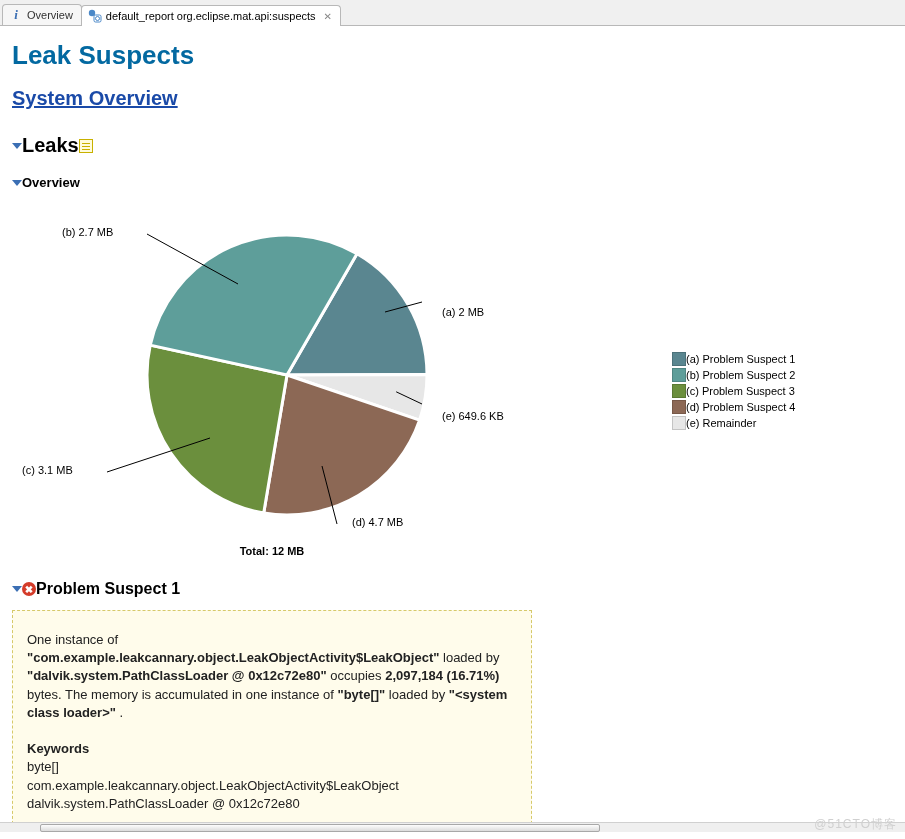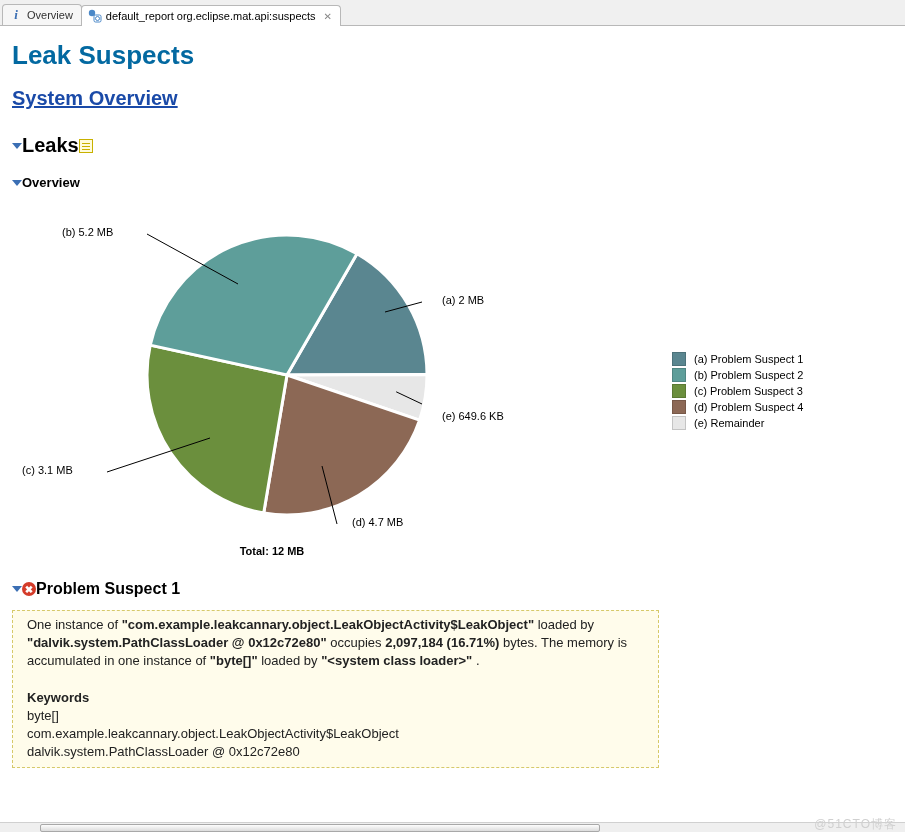--- a/index.html
+++ b/index.html
@@ -131,34 +131,34 @@
     text-align: center;
     font-size: 11px;
     font-weight: bold;
   }
   .legend {
     margin-top: 140px;
     margin-left: 140px;
     font-size: 11px;
   }
   .legend-row {
-    display:flex; align-items:center; gap:8px;
+    display:flex; align-items:center; 
     margin: 2px 0;
   }
   .swatch { width:14px; height:14px; border:1px solid rgba(0,0,0,0.15); }
   .problem-box {
     border: 1px dashed #d6c96a;
     background: #fffceb;
-    padding: 5px 14px;
+    padding: 20px 14px;
     font-family: Verdana, Arial, sans-serif;
     font-size: 13px;
     line-height: 1.4;
     color: #222;
     margin-top: 12px;
-    width: 647px;
+    width: 520px;
   }
   .problem-box b { font-weight: bold; }
   .scroll-area { height: 10px; background:#efefef; border-top:1px solid #d0d0d0; display:flex; align-items:center; }
   .hscroll-thumb { height:8px; width:560px; margin-left:40px; background:linear-gradient(#fdfdfd,#dcdcdc); border:1px solid #a8a8a8; border-radius:2px; }
   .watermark {
     position: fixed;
     right: 8px; bottom: 6px;
     color: #d0d0d0;
     font-size: 12px;
     letter-spacing: 1px;
@@ -218,25 +218,25 @@
           <path d="M 150 150 L 13.218157601642758 120.15494027295368 A 140 140 0 0 1 220.0000000000001 28.756443470178652 Z" fill="#5e9e9a" stroke="#ffffff" stroke-width="3"></path>
         </svg>
       <svg class="lead-line" style="left:0;top:0" width="520" height="360" id="leads">
           <polyline points="373,102 410,92" fill="none" stroke="#000" stroke-width="1"></polyline>
           <polyline points="384.2,181.8 410,194" fill="none" stroke="#000" stroke-width="1"></polyline>
           <polyline points="310,256 325,314" fill="none" stroke="#000" stroke-width="1"></polyline>
           <polyline points="198,228 95,262" fill="none" stroke="#000" stroke-width="1"></polyline>
           <polyline points="226,74 135,24" fill="none" stroke="#000" stroke-width="1"></polyline>
         </svg>
       <div id="pie-labels">
-          <div class="pie-label" style="left: 430px; top: 84px;">(a)  2 MB</div>
+          <div class="pie-label" style="left: 430px; top: 96px;">(a)  2 MB</div>
           <div class="pie-label" style="left: 430px; top: 200px;">(e)  649.6 KB</div>
           <div class="pie-label" style="left: 340px; top: 306px;">(d)  4.7 MB</div>
           <div class="pie-label" style="left: 10px; top: 254px;">(c)  3.1 MB</div>
-          <div class="pie-label" style="left: 50px; top: 16px;">(b)  5.2 MB</div>
+          <div class="pie-label" style="left: 50px; top: 16px;">(b)  2.7 MB</div>
         </div>
       <div class="total">Total: 12 MB</div>
     </div>
     <div class="legend" id="legend">
         <div class="legend-row">
           <span class="swatch" style="background: rgb(90, 134, 144);"></span>
           <span>(a)  Problem Suspect 1</span>
         </div>
         <div class="legend-row">
           <span class="swatch" style="background: rgb(94, 158, 154);"></span>

